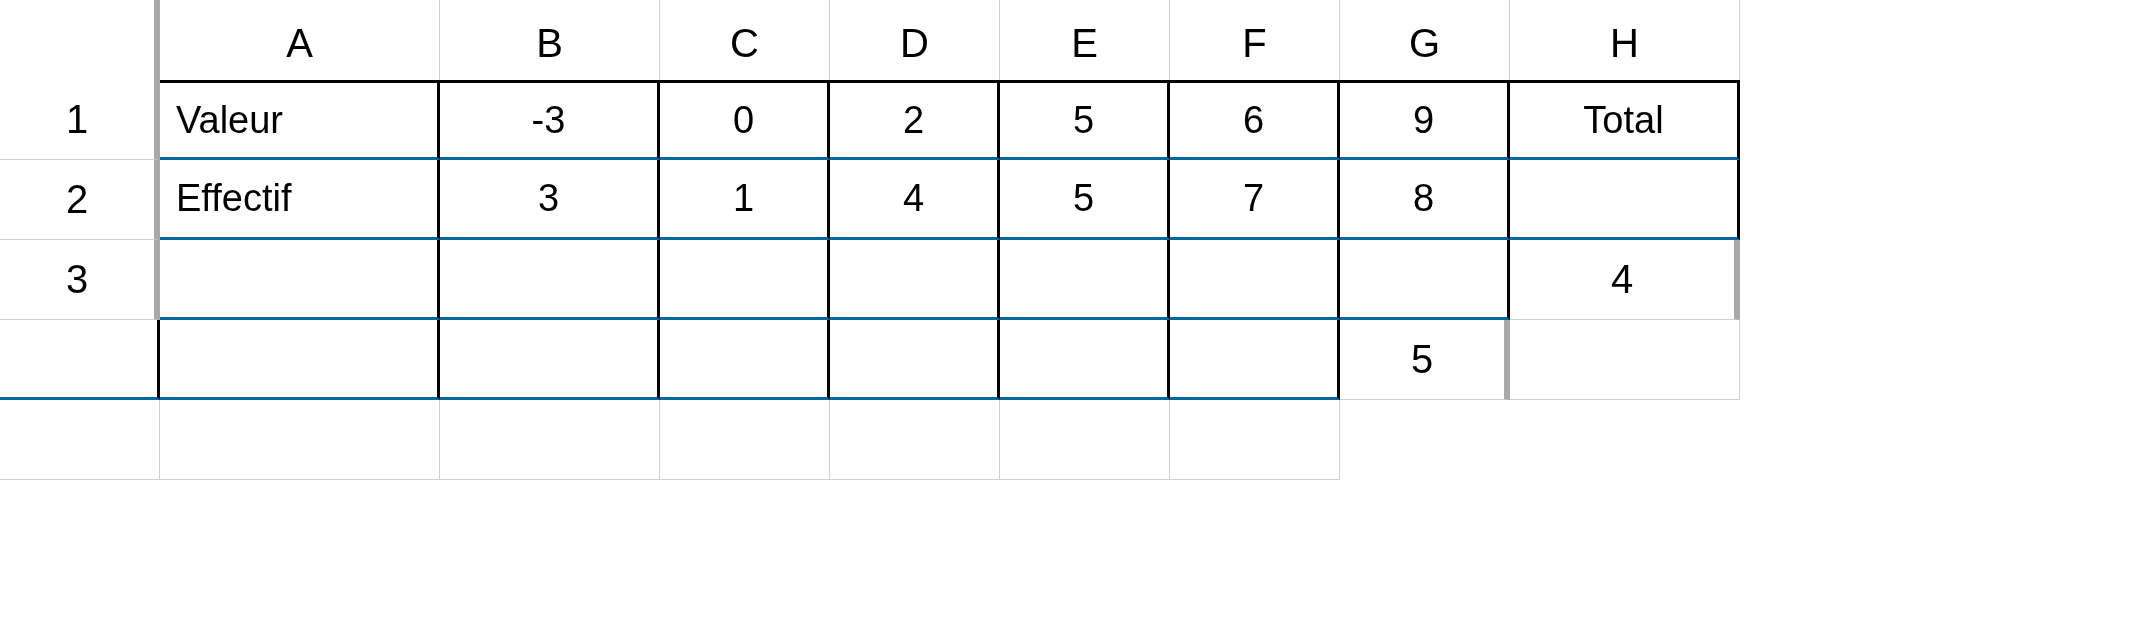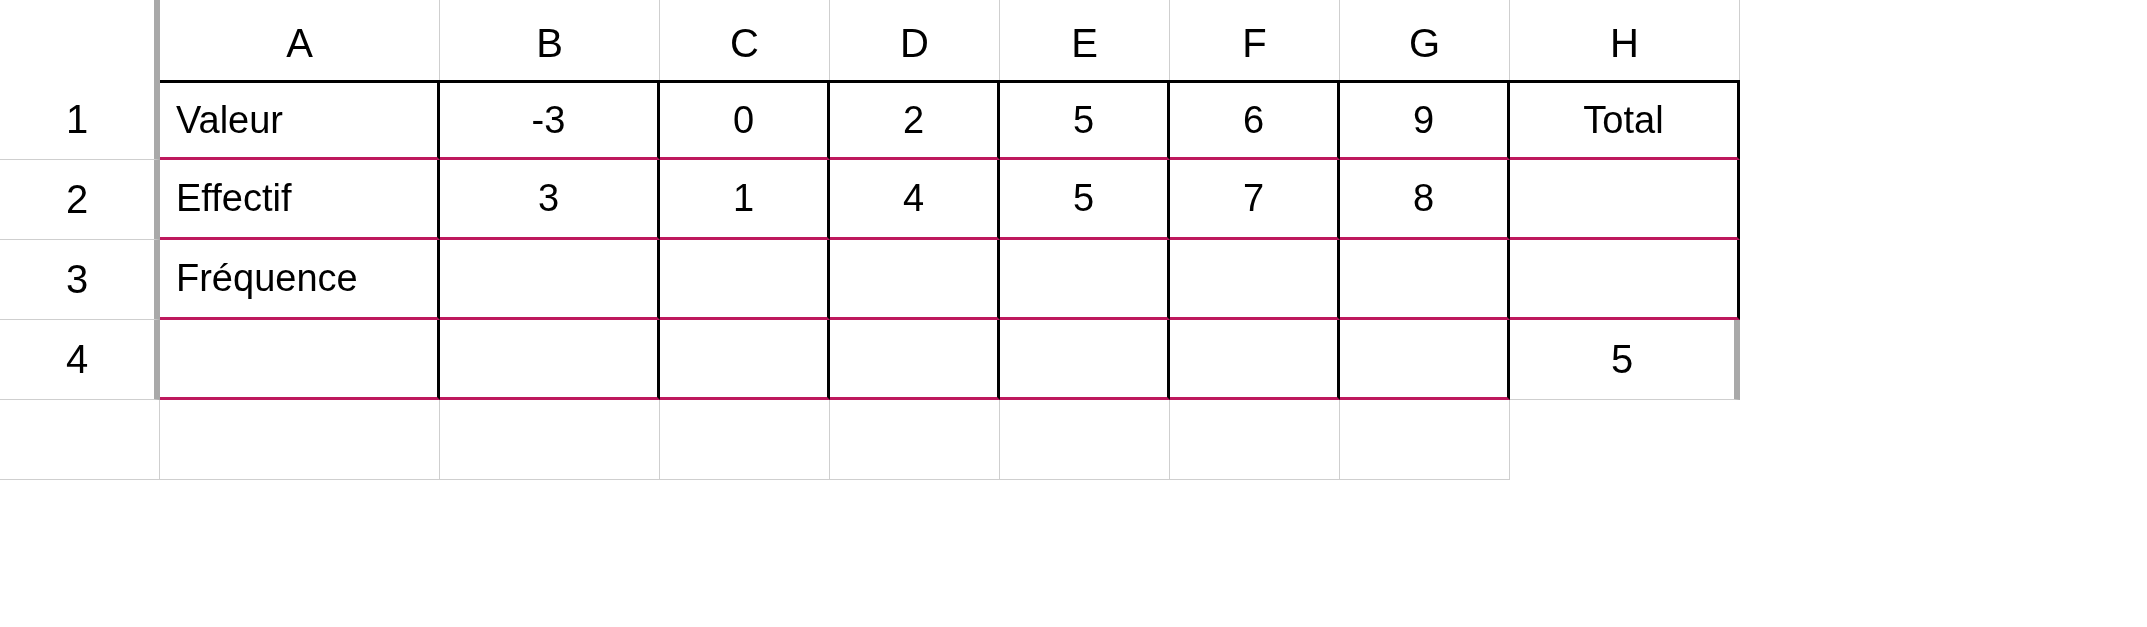--- a/index.html
+++ b/index.html
@@ -44,21 +44,21 @@
     
     .row-header {
       justify-content: center;
       color: #000;
       font-size: 40px;
       border-right: 6px solid #a9a9a9;
     }
 
     
     .data-border-right { border-right: 3px solid #000; }
-    .data-border-bottom { border-bottom: 3px solid #be185d; }
+    .data-border-bottom { border-bottom: 3px solid #0369a1; }
     .data-border-top { border-top: 3px solid #000; }
 
     .left-align { justify-content: flex-start; padding-left: 16px; }
     .center-align { justify-content: center; }
 
     
     .corner::before{
       content:"";
       position:absolute;
     }
@@ -93,21 +93,20 @@
   <div class="cell left-align data-border-right data-border-bottom">Effectif</div>
   <div class="cell center-align data-border-right data-border-bottom">3</div>
   <div class="cell center-align data-border-right data-border-bottom">1</div>
   <div class="cell center-align data-border-right data-border-bottom">4</div>
   <div class="cell center-align data-border-right data-border-bottom">5</div>
   <div class="cell center-align data-border-right data-border-bottom">7</div>
   <div class="cell center-align data-border-right data-border-bottom">8</div>
   <div class="cell center-align data-border-right data-border-bottom"></div>
 
   <div class="cell row-header">3</div>
-  <div class="cell left-align data-border-right data-border-bottom">Fréquence</div>
   <div class="cell center-align data-border-right data-border-bottom"></div>
   <div class="cell center-align data-border-right data-border-bottom"></div>
   <div class="cell center-align data-border-right data-border-bottom"></div>
   <div class="cell center-align data-border-right data-border-bottom"></div>
   <div class="cell center-align data-border-right data-border-bottom"></div>
   <div class="cell center-align data-border-right data-border-bottom"></div>
   <div class="cell center-align data-border-right data-border-bottom"></div>
 
   <div class="cell row-header">4</div>
   <div class="cell center-align data-border-right data-border-bottom"></div>

